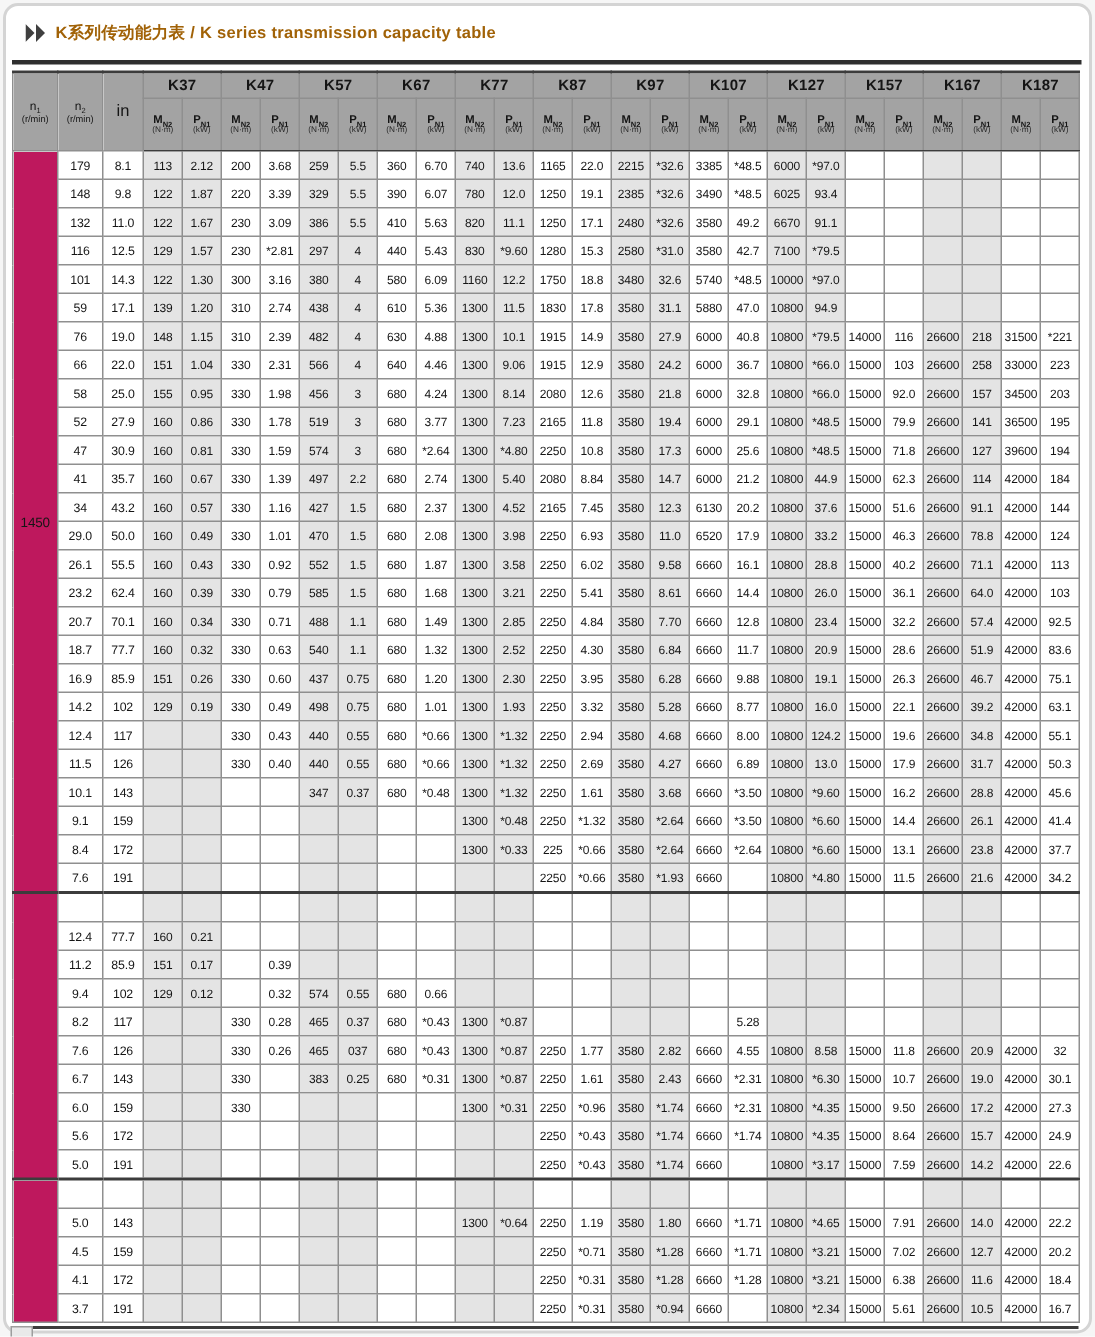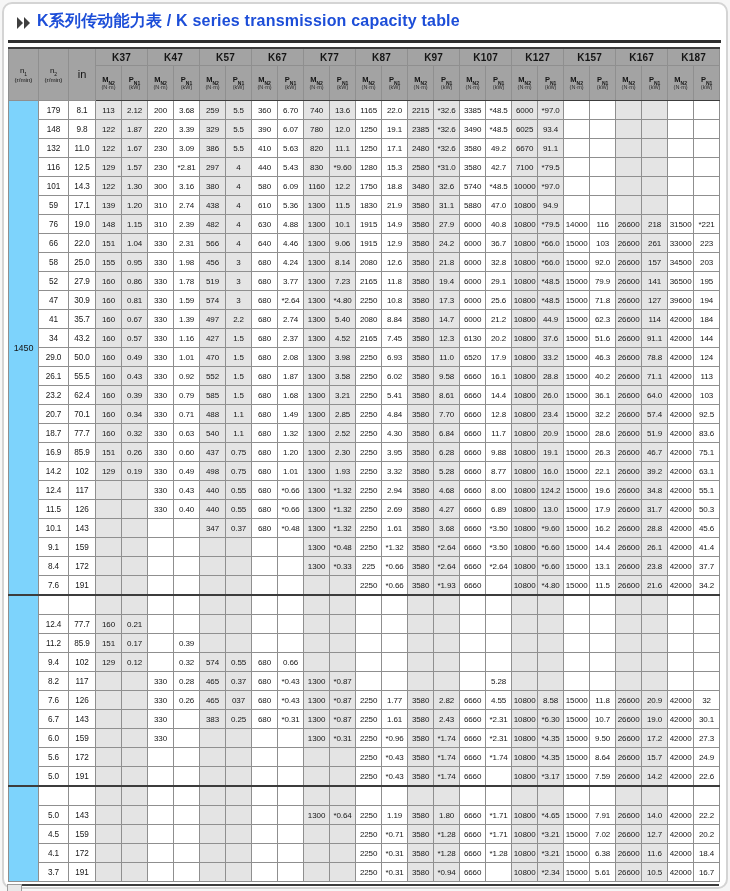--- a/index.html
+++ b/index.html
@@ -11,21 +11,21 @@
   }
   .page-frame {
     position:absolute; inset:2px; background:#ffffff;
     border:2px solid #d4d4d4; border-radius:10px;
   }
   .title-bar {
     position:absolute; left:17px; top:9px; height:24px;
     display:flex; align-items:center; gap:6px;
   }
   .title-icon { display:inline-block; width:14px; height:12px; }
-  .title-text { font-size:16px; font-weight:bold; color:#1d4ed8; letter-spacing:.2px; white-space:nowrap; }
+  .title-text { font-size:11px; font-weight:bold; color:#a16207; letter-spacing:.2px; white-space:nowrap; }
   .title-rule {
     position:absolute; left:8px; width:713px; top:40px;
     border-top:3px solid #2f2f2f; height:0;
   }
   .table-wrap { position:absolute; left:8px; top:47px; width:713px; }
   table.cap {
     border-collapse:collapse; table-layout:fixed; width:711px;
     border:1.5px solid #3c3c3c; border-top:2px solid #3c3c3c;
     border-bottom:1.5px solid #3c3c3c;
   }
@@ -37,21 +37,21 @@
   col.shade { background:#e4e4e4; }
   thead th { background:#a3a3a3; font-weight:normal; }
   th.k-label { height:16px; font-size:10px; font-weight:bold; letter-spacing:.2px; }
   th.sub-th { height:34px; font-size:7.5px; font-weight:bold; line-height:1.25; }
   th.sub-th .unit { display:block; font-size:5.5px; font-weight:normal; color:#2a2a2a; }
   th.speed-th { font-size:8px; line-height:1.25; }
   th.speed-th .unit { display:block; font-size:6.2px; }
   table.cap sub { font-size:5px; line-height:0; }
   thead tr.subrow th { border-bottom:1.5px solid #3c3c3c; }
   tbody td { height:18px; font-size:8px; letter-spacing:-0.1px; }
-  td.n1cell { font-size:9px; background:#7dd3fc; }
+  td.n1cell { font-size:9px; background:#be185d; }
   td.n2cell, td.icell { font-size:8.2px; }
   tr.gfirst td { border-top:2px solid #3c3c3c;padding-left:32px; }
   .bottom-rule { width:711px; border-top:2px solid #3c3c3c; margin-top:2px; height:0; }
   .footnote-mark {
     position:absolute; left:7px; top:884px; width:13px; height:10px;
     border:1.5px solid #9d9d9d; background:#e9e9e9;
   }
 </style>
 </head>
 <body>
@@ -295,21 +295,21 @@
           <td>1.20</td>
           <td>310</td>
           <td>2.74</td>
           <td>438</td>
           <td>4</td>
           <td>610</td>
           <td>5.36</td>
           <td>1300</td>
           <td>11.5</td>
           <td>1830</td>
-          <td>21.9</td>
+          <td>17.8</td>
           <td>3580</td>
           <td>31.1</td>
           <td>5880</td>
           <td>47.0</td>
           <td>10800</td>
           <td>94.9</td>
           <td></td>
           <td></td>
           <td></td>
           <td></td>
@@ -361,21 +361,21 @@
           <td>12.9</td>
           <td>3580</td>
           <td>24.2</td>
           <td>6000</td>
           <td>36.7</td>
           <td>10800</td>
           <td>*66.0</td>
           <td>15000</td>
           <td>103</td>
           <td>26600</td>
-          <td>261</td>
+          <td>258</td>
           <td>33000</td>
           <td>223</td>
         </tr>
         <tr>
           <td class="n2cell">58</td>
           <td class="icell">25.0</td>
           <td>155</td>
           <td>0.95</td>
           <td>330</td>
           <td>1.98</td>

